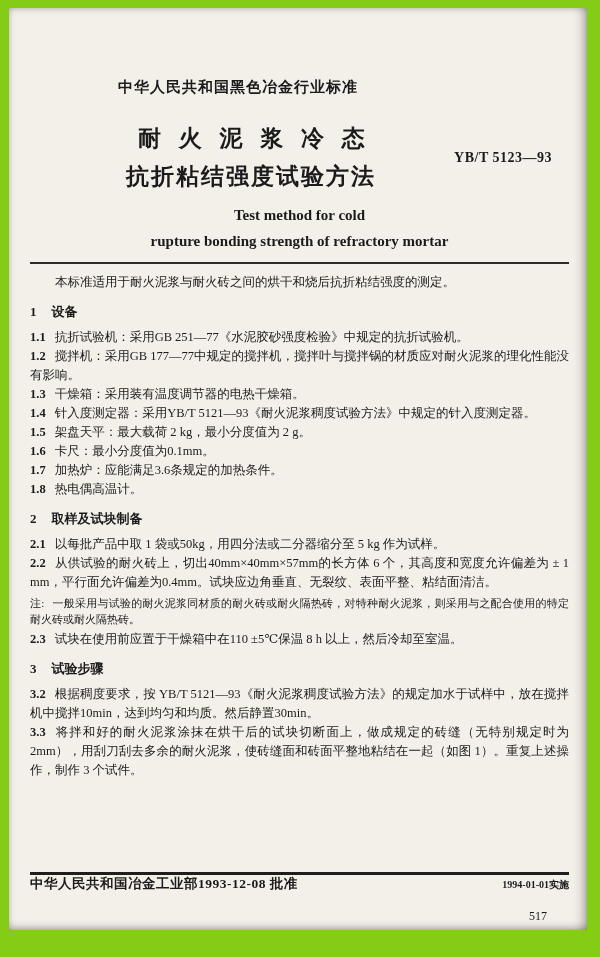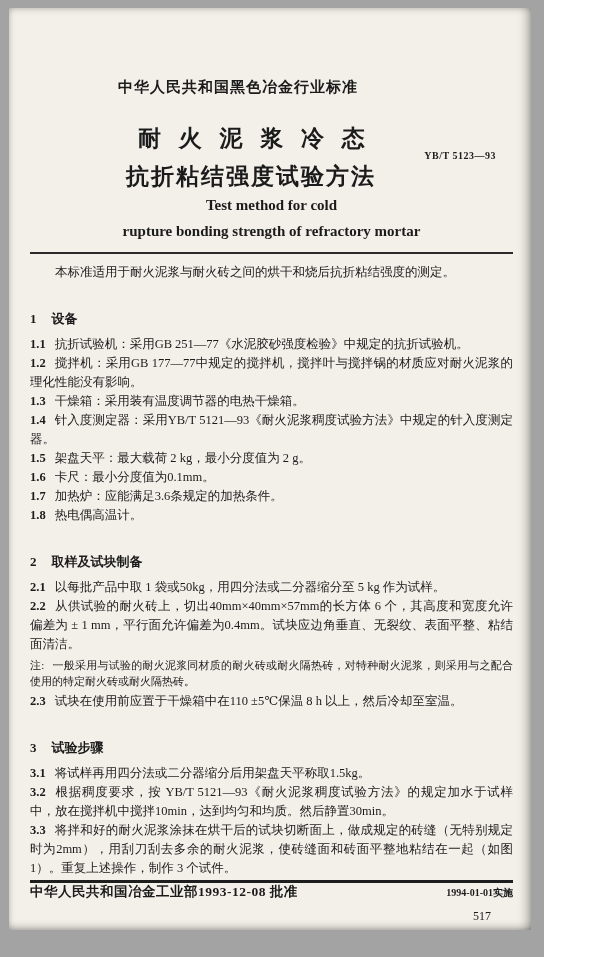--- a/index.html
+++ b/index.html
@@ -4,22 +4,22 @@
 <style>
   * { margin:0; padding:0; box-sizing:border-box; }
   html,body { width:600px; }
   body {
     height:957px;
     background:#ffffff;
     font-family:"Liberation Serif","DejaVu Serif",serif;
   }
   .scan {
     position:relative;
-    width:544px; height:957px;
-    background:#a3a3a3;
+    width:600px; height:957px;
+    background:#84cc16;
     overflow:hidden;
   }
   .paper {
     position:absolute;
     top:8px; left:9px; right:13px; bottom:27px;
     background:#f3f0ea;
     color:#1b1b1b;
     padding:0 18px 6px 21px;
     display:flex;
     flex-direction:column;
@@ -36,43 +36,44 @@
     font-weight:bold;
     letter-spacing:1px;
     line-height:18px;
   }
   .title-wrap { position:relative; margin-top:28px; }
   .title-cn { margin-left:96px; font-size:23px; font-weight:bold; line-height:30px; }
   .title-line1 { padding-left:12px; letter-spacing:6px; }
   .title-line2 { margin-top:8px; letter-spacing:2px; }
   .std-no {
     position:absolute; right:17px; top:26px;
-    font-size:10px; font-weight:bold; letter-spacing:0.5px;margin-left:47px;
+    font-size:14px; font-weight:bold; letter-spacing:0.5px;margin-left:47px;
   }
   .title-en {
+    margin-top:10px;
     text-align:center;
     font-size:15px;
     font-weight:bold;
     line-height:26px;
   }
   .rule {
     margin-top:8px;
     border:none;
     border-top:2px solid #2b2b2b;
     height:0;
   }
   p.body-p, .item {
     font-size:12.5px;
     line-height:19px;
     text-align:justify;
   }
   p.indent { text-indent:2em; }
   .intro-first { margin-top:9px; }
   .sec-heading {
-    margin-top:27px;
+    margin-top:10px;
     margin-bottom:7px;
     font-weight:bold;
     font-size:13px;
     line-height:19px;
   }
   .sec-no { margin-right:15px; }
   .item-no { font-weight:bold; margin-right:9px; white-space:nowrap; }
   .note {
     font-size:11px;
     line-height:16px;
@@ -83,21 +84,21 @@
   .footer-area { margin-top:auto; }
   .footer-rule { border:none; border-top:3px solid #1e1e1e; height:0; }
   .footer-row {
     display:flex;
     justify-content:space-between;
     align-items:baseline;
   }
   .approval { font-size:13.5px; font-weight:bold; letter-spacing:0.5px; }
   .effective { font-size:10px; font-weight:bold; }
   .page-no {
-    margin-top:8px;
+    margin-top:16px;
     text-align:right;
     padding-right:22px;
     font-size:12px;
   }
 </style>
 </head>
 <body>
 
 <div class="scan">
   <div class="paper">
@@ -137,21 +138,20 @@
       <span class="sec-no">2</span><span>取样及试块制备</span>
     </div>
     <p class="item"><span class="item-no">2.1</span><span>以每批产品中取 1 袋或50kg，用四分法或二分器缩分至 5 kg 作为试样。</span></p>
     <p class="item"><span class="item-no">2.2</span><span>从供试验的耐火砖上，切出40mm×40mm×57mm的长方体 6 个，其高度和宽度允许偏差为 ± 1 mm，平行面允许偏差为0.4mm。试块应边角垂直、无裂纹、表面平整、粘结面清洁。</span></p>
     <p class="note"><span class="note-label">注:</span><span>一般采用与试验的耐火泥浆同材质的耐火砖或耐火隔热砖，对特种耐火泥浆，则采用与之配合使用的特定耐火砖或耐火隔热砖。</span></p>
     <p class="item"><span class="item-no">2.3</span><span>试块在使用前应置于干燥箱中在110 ±5℃保温 8 h 以上，然后冷却至室温。</span></p>
 
     <div class="sec-heading">
       <span class="sec-no">3</span><span>试验步骤</span>
     </div>
-    <p class="item"><span class="item-no">3.1</span><span>将试样再用四分法或二分器缩分后用架盘天平称取1.5kg。</span></p>
     <p class="item"><span class="item-no">3.2</span><span>根据稠度要求，按 YB/T 5121—93《耐火泥浆稠度试验方法》的规定加水于试样中，放在搅拌机中搅拌10min，达到均匀和均质。然后静置30min。</span></p>
     <p class="item"><span class="item-no">3.3</span><span>将拌和好的耐火泥浆涂抹在烘干后的试块切断面上，做成规定的砖缝（无特别规定时为2mm），用刮刀刮去多余的耐火泥浆，使砖缝面和砖面平整地粘结在一起（如图 1）。重复上述操作，制作 3 个试件。</span></p>
 
     <div class="footer-area">
       <hr class="footer-rule">
       <div class="footer-row">
         <span class="approval">中华人民共和国冶金工业部1993-12-08 批准</span>
         <span class="effective">1994-01-01实施</span>
       </div>
       <div class="page-no">517</div>

